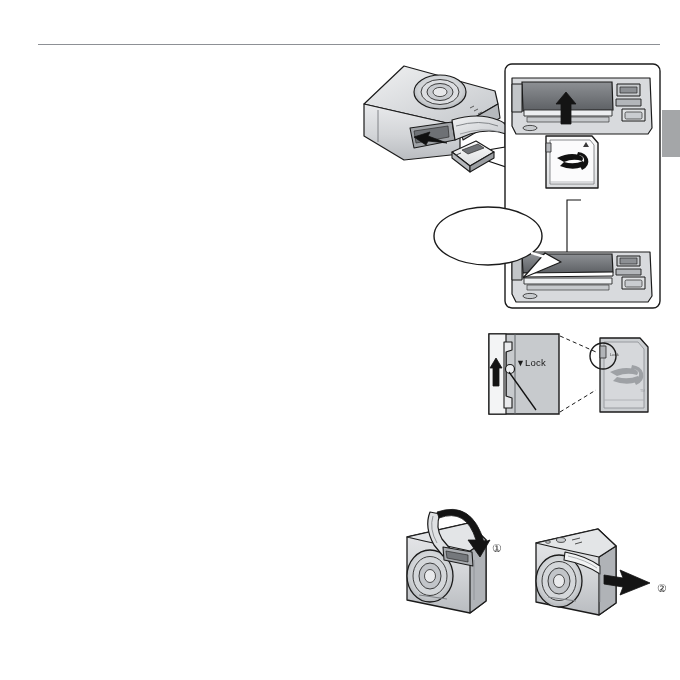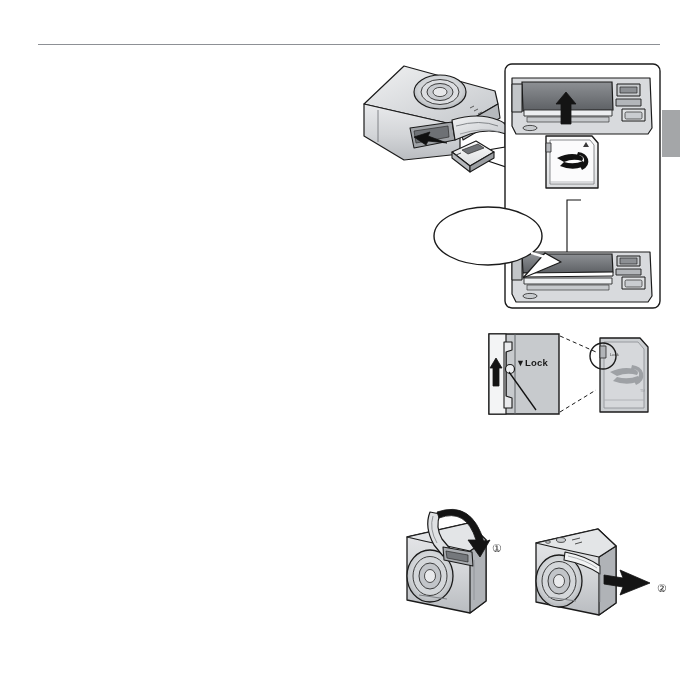--- a/index.html
+++ b/index.html
@@ -38,21 +38,21 @@
   }
   .fig {
     position: absolute;
     left: 0; top: 0;
   }
   .lock-label {
     position: absolute;
     left: 516px;
     top: 357px;
     font-size: 9.5px;
-    font-weight: bold;
+    font-weight: normal;
     letter-spacing: .2px;
     color: #1a1a1a;
     white-space: nowrap;
   }
   .lock-label .tri {
     font-size: 9px;
     position: relative;
     top: -0.5px;
   }
   .stepnum {

